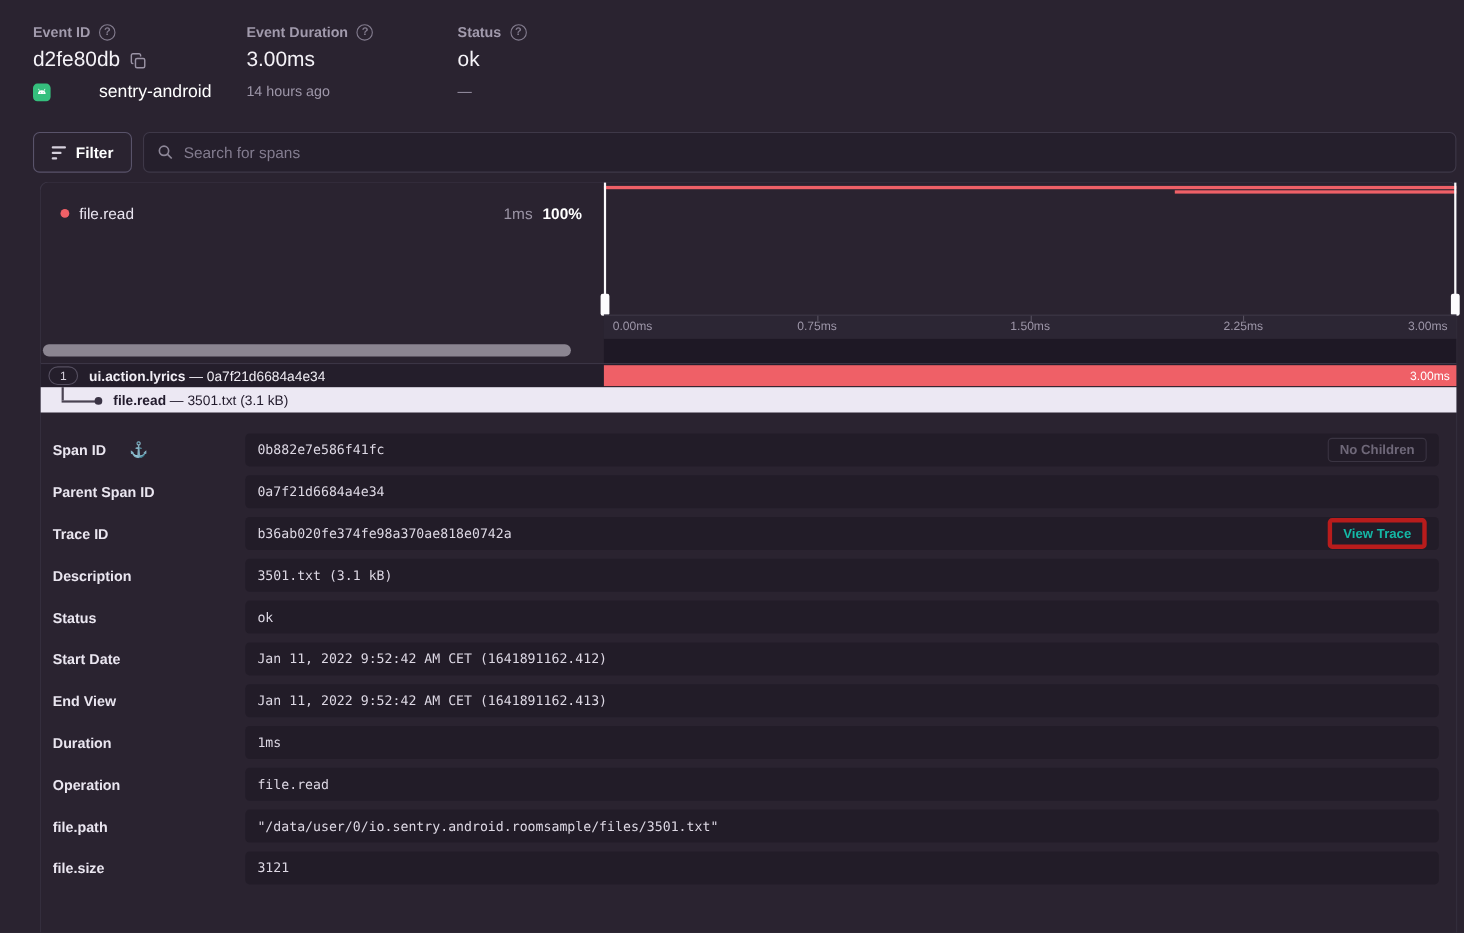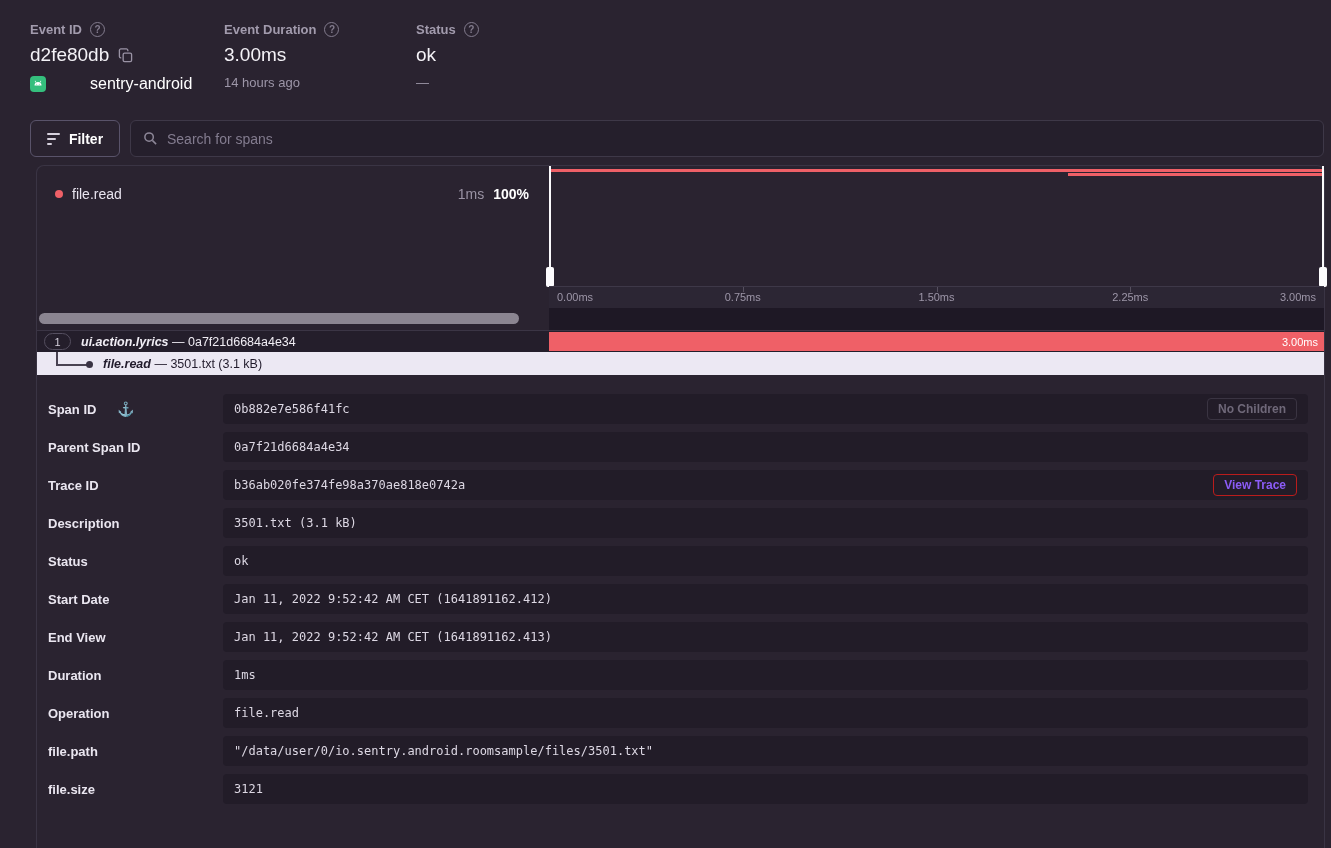--- a/index.html
+++ b/index.html
@@ -69,21 +69,21 @@
 
   .span-row { display:flex; position:relative; }
   .span-row .row-tree { width:512px; display:flex; align-items:center; position:relative; }
   .span-row .row-chart { flex:1; position:relative; }
   .row1 { height:22px; background:#241e2b; border-top:1px solid #3b3545; }
   .row1 .row-tree { padding-left:7px; gap:10px; }
   .idx-badge { min-width:27px; height:17px; border:1px solid #554f60; border-radius:9px;
      display:flex; align-items:center; justify-content:center;
      font-size:11px; color:#d6d1dd; background:#241e2b; }
   .row-text { font-size:12.5px; color:#f0edf4; white-space:nowrap; }
-  .row-text b { font-weight:bold;font-style:italic; }
+  .row-text b { font-weight:bold; }
   .row1-bar { position:absolute; top:1px; bottom:1px; background:#ef6067;
      display:flex; align-items:center; justify-content:flex-end; padding-right:6px; }
   .bar-label { font-size:11px; color:#fff; }
   .row2 { height:23px; background:#ece8f3; cursor:pointer; }
   .row2 .row-tree { padding-left:66px; }
   .row2 .row-text { color:#221b2c; }
   .conn-v { position:absolute; left:19px; top:0; height:12px; border-left:2px solid #4a4352; }
   .conn-h { position:absolute; left:19px; top:12px; width:31px; border-top:2px solid #4a4352; }
   .conn-dot { position:absolute; left:49px; top:9px; width:7px; height:7px; border-radius:50%; background:#3a3344; }
   .row2 .row-chart { display:flex; align-items:center; justify-content:flex-end; }
@@ -95,21 +95,21 @@
   .detail-row { display:flex; align-items:center; height:30px; margin-bottom:8px; }
   .detail-label { width:175px; font-size:13px; font-weight:bold; color:#eae6f0;
      display:flex; align-items:center; gap:21px; }
   .anchor-icon { color:#8d8798; font-size:14px; font-weight:normal; }
   .detail-value { flex:1; height:30px; background:#221c28; border-radius:4px;
      display:flex; align-items:center; padding:0 11px;
      font-family:"DejaVu Sans Mono", monospace; font-size:12px; color:#ddd8e4; }
   .badge-nochildren { margin-left:auto; color:#6f6879; border:1px solid #3a3442;
      border-radius:4px; padding:3px 10px; font-family:"Liberation Sans",sans-serif;
      font-size:12px; font-weight:bold; background:transparent; }
-  .btn-viewtrace { margin-left:auto; color:#8b5cf6; border:1px solid #b91c1c;
+  .btn-viewtrace { margin-left:auto; color:#14b8a6; border:4px solid #b91c1c;
      border-radius:4px; padding:3px 10px; font-family:"Liberation Sans",sans-serif;
      font-size:12px; font-weight:bold; background:transparent; cursor:pointer; }
 </style>
 </head>
 <body>
 
 <div class="h-col c1">
   <div class="h-label">
     <span>Event ID</span>
     <span class="q-icon">?</span>

